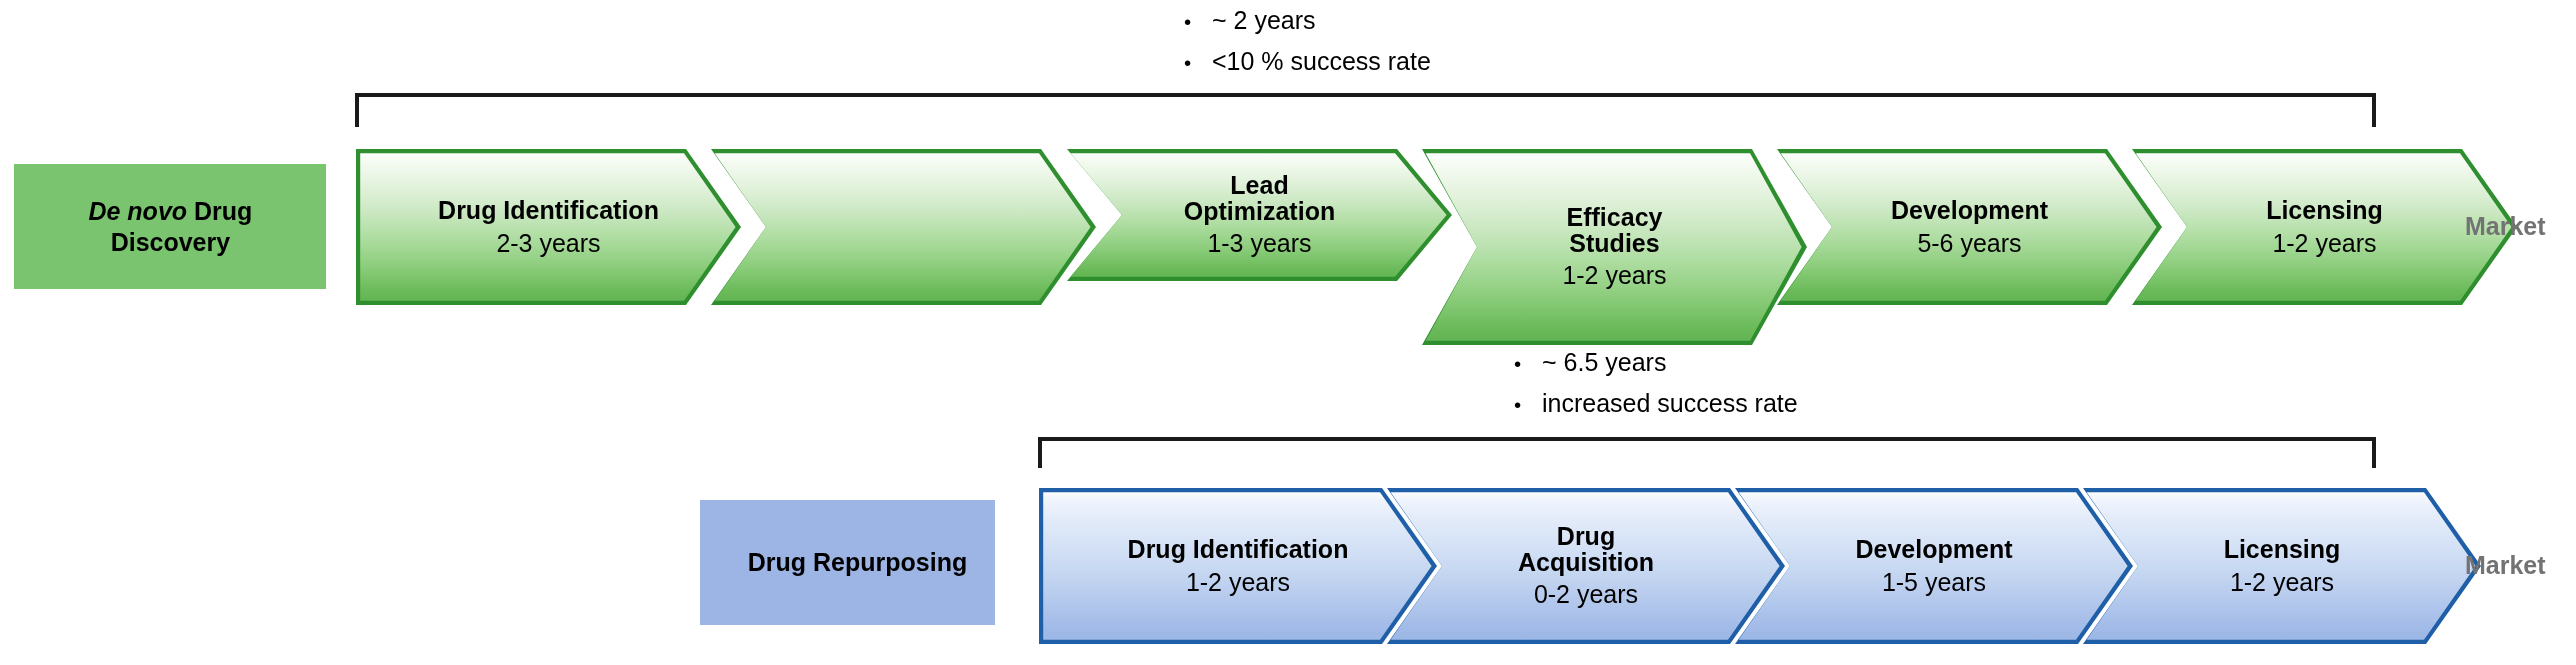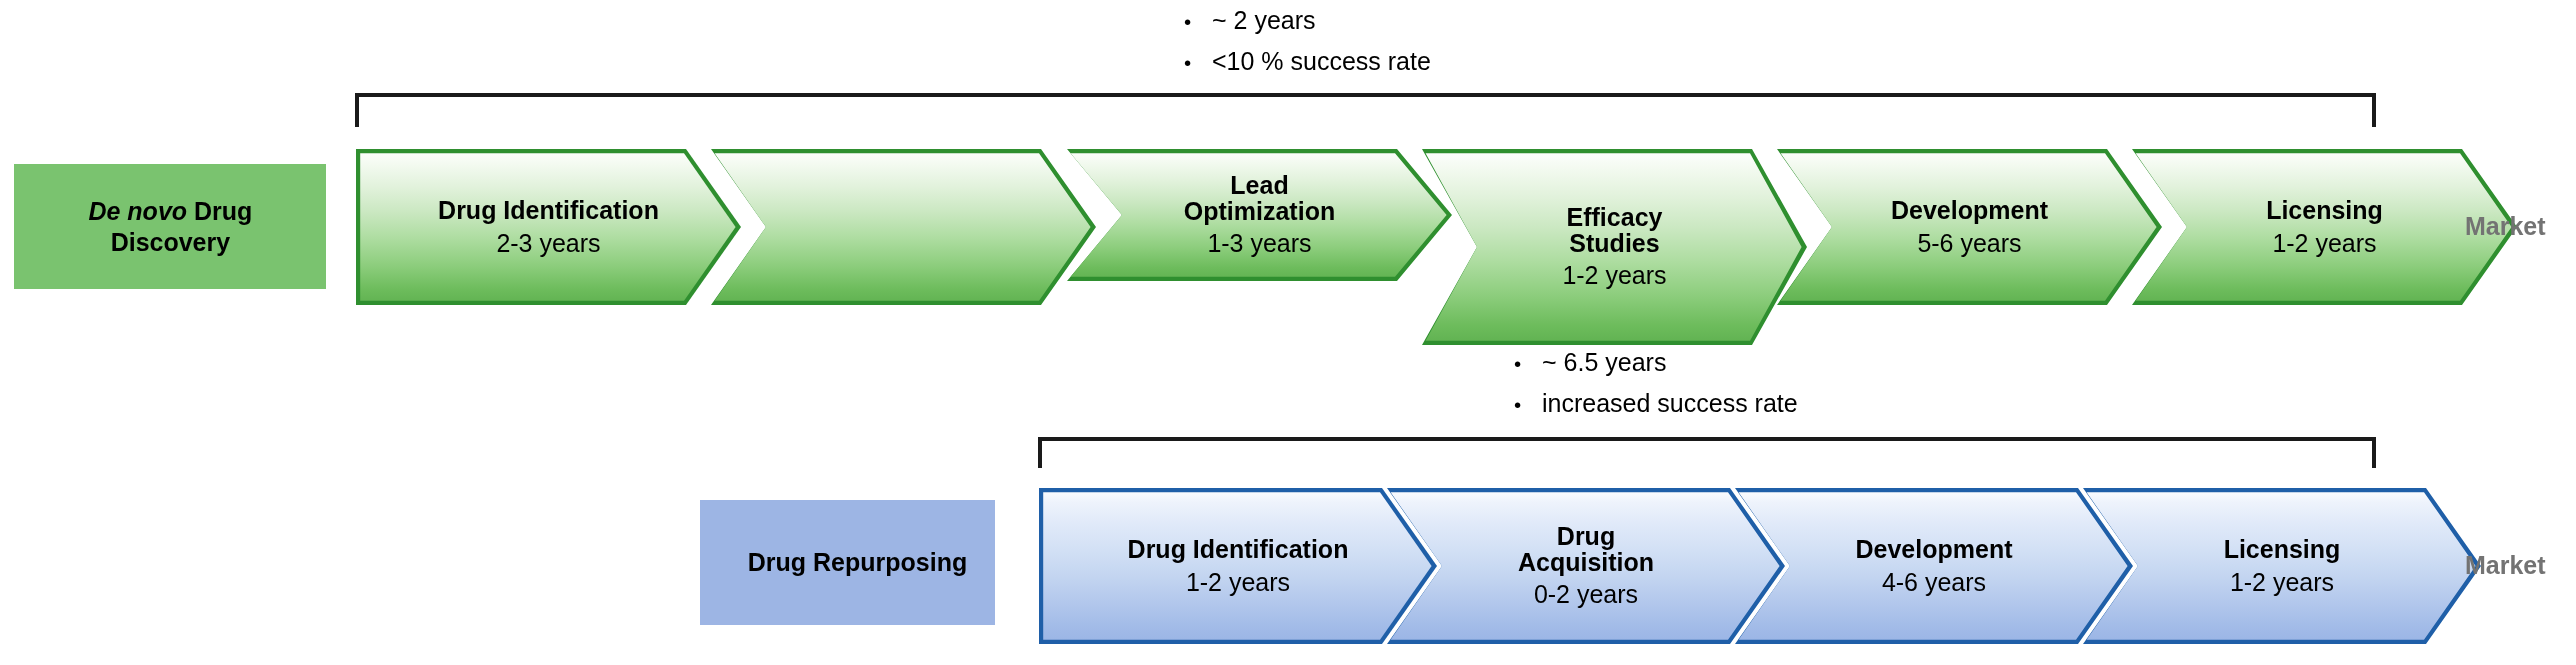--- a/index.html
+++ b/index.html
@@ -288,21 +288,21 @@
     </div>
   </div>
 
   <div class="chev blue pointed" style="left:1735px; top:488px; width:398px; height:156px;">
     <div class="shape">
         <div class="stroke"></div>
         <div class="fill"></div>
       </div>
     <div class="inner">
       <span class="ln">Development</span>
-      <span class="ln sub">4-6 years</span>
+      <span class="ln sub">1-5 years</span>
     </div>
   </div>
 
   <div class="chev blue pointed" style="left:2083px; top:488px; width:398px; height:156px;">
     <div class="shape">
         <div class="stroke"></div>
         <div class="fill"></div>
       </div>
     <div class="inner">
       <span class="ln">Licensing</span>

